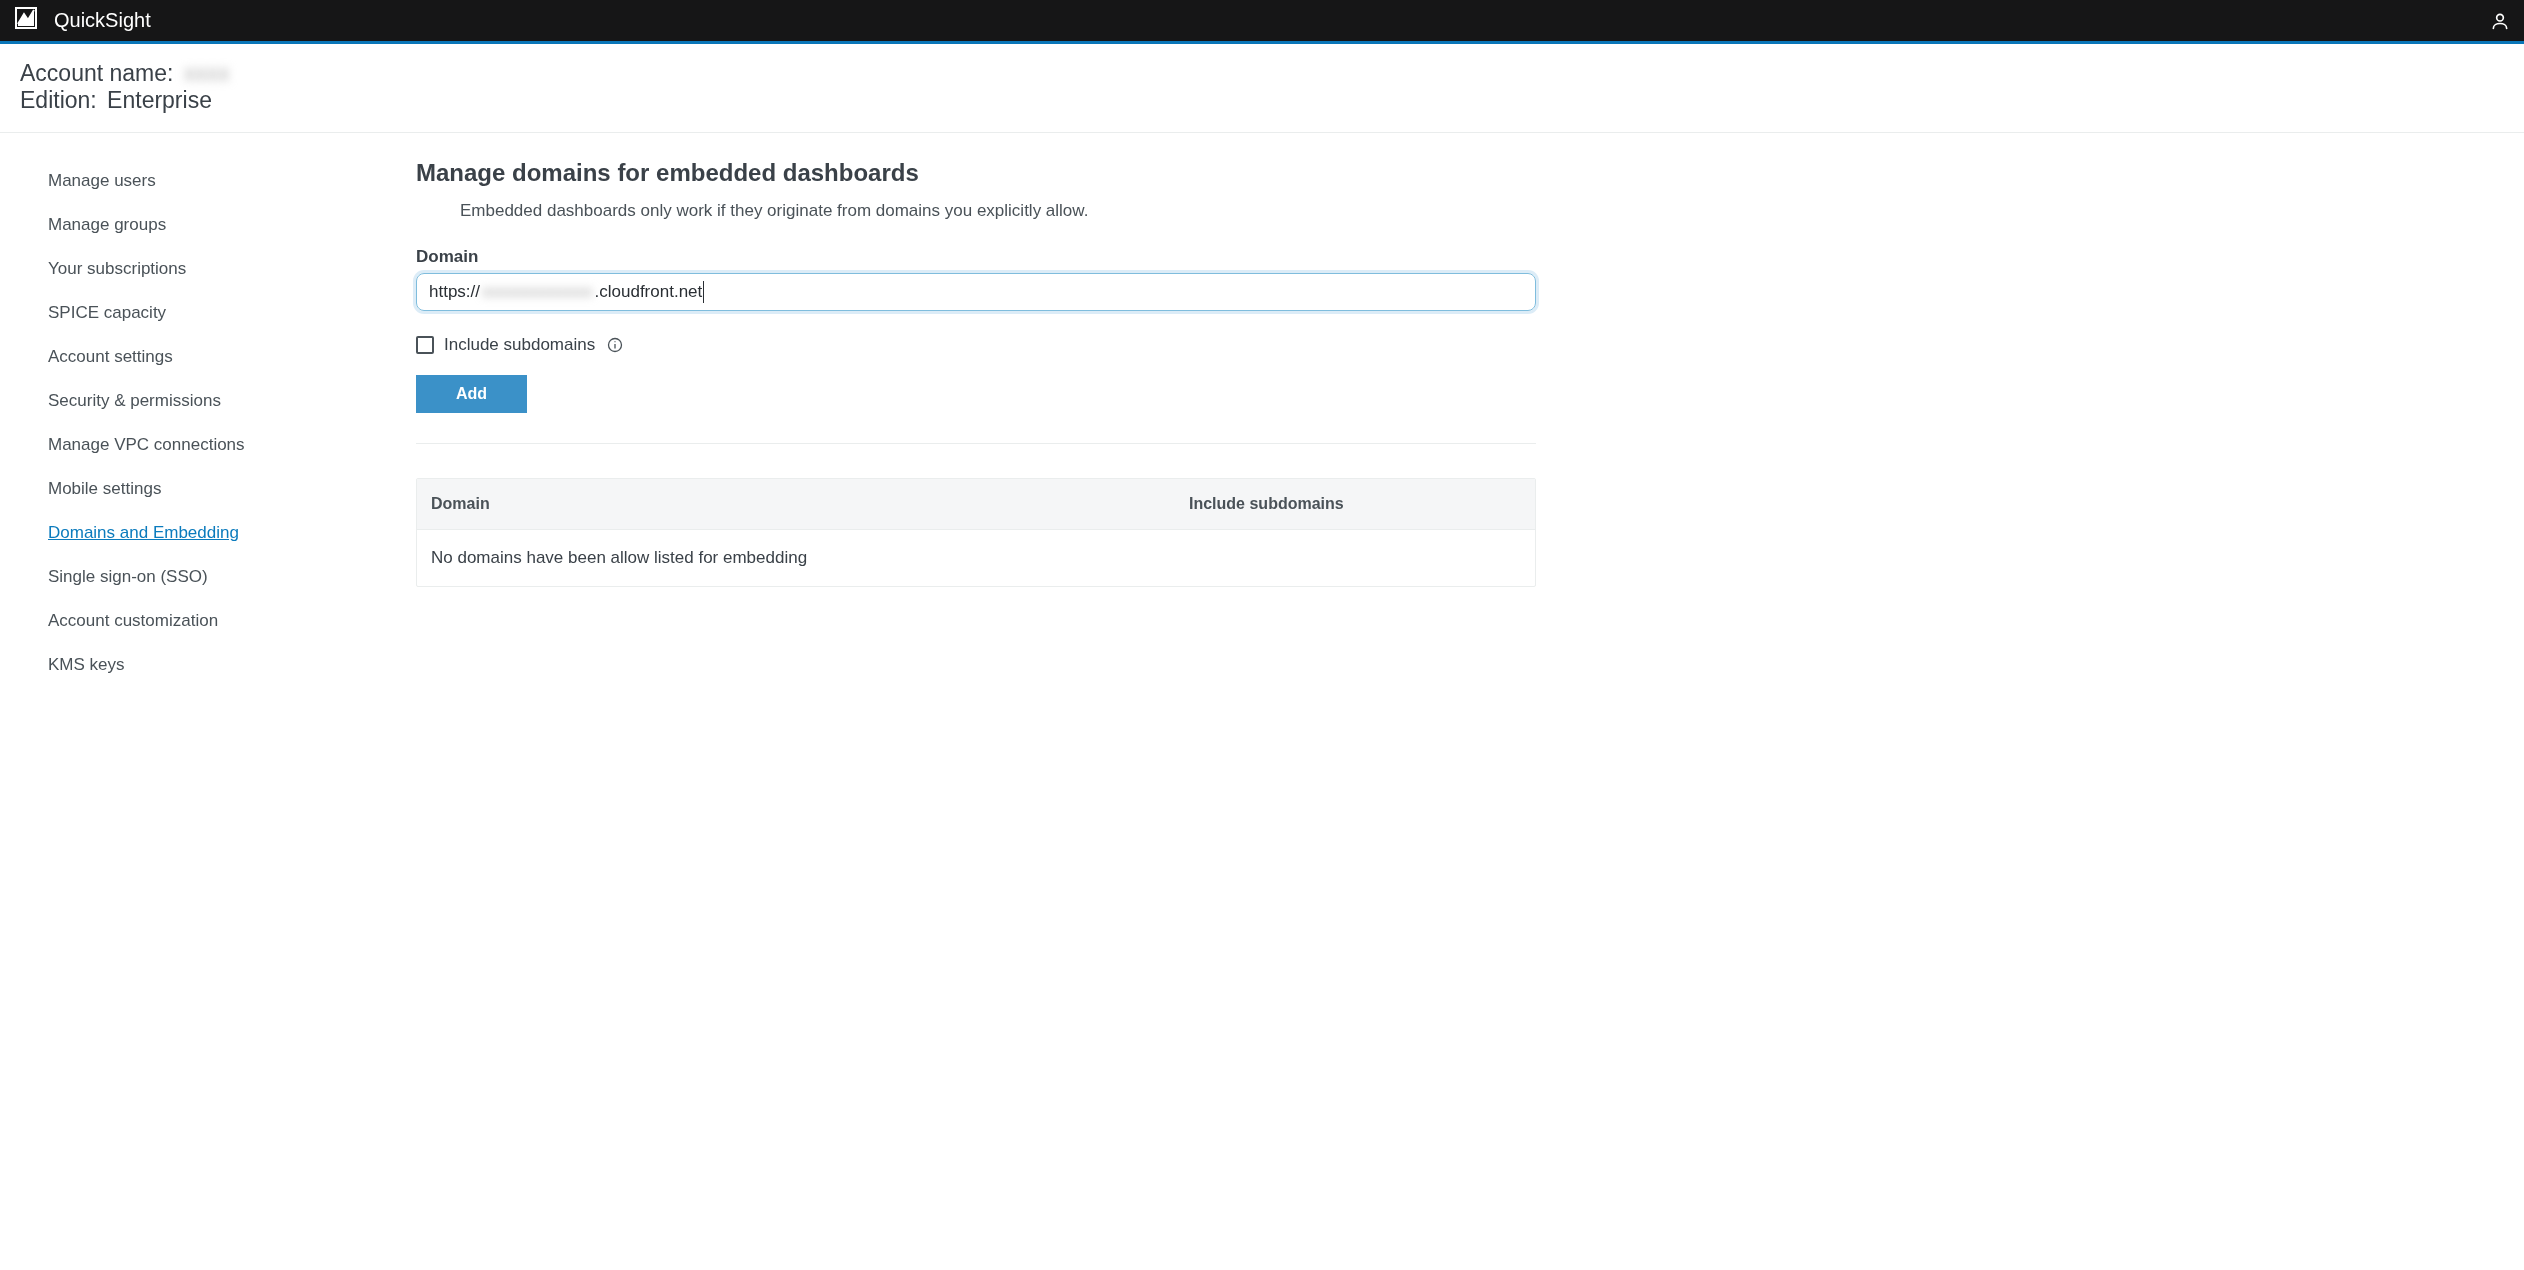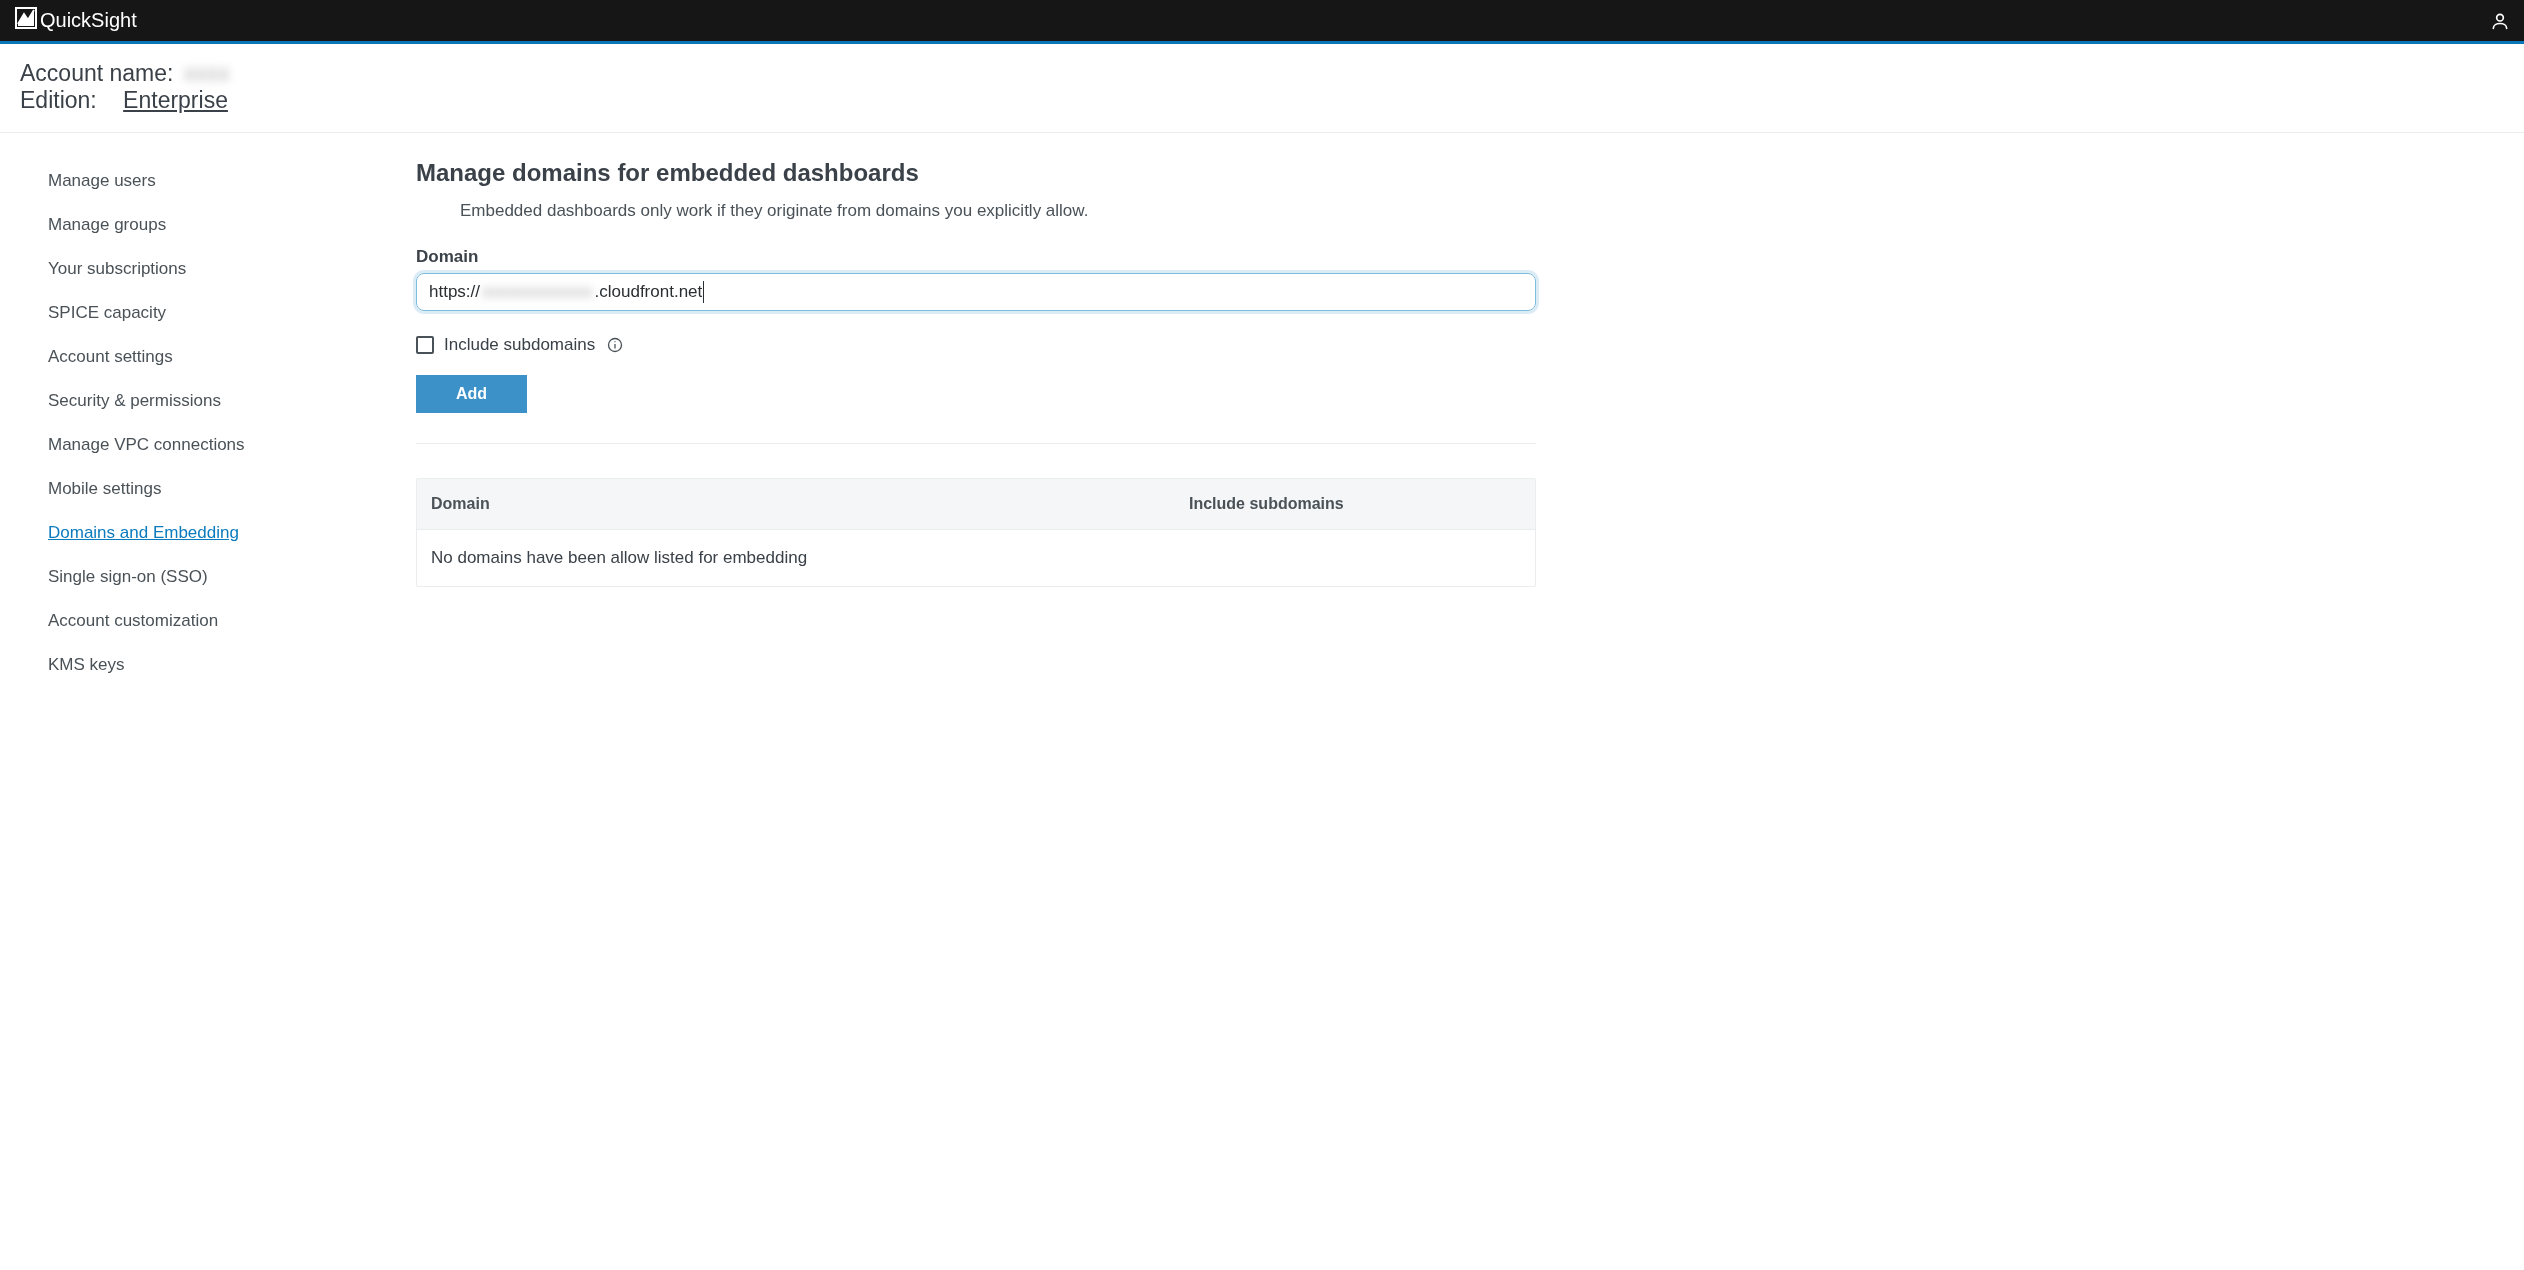--- a/index.html
+++ b/index.html
@@ -16,21 +16,21 @@
     height: 44px;
     display: flex;
     align-items: center;
     justify-content: space-between;
     padding: 0 14px;
     border-bottom: 3px solid #0a76b8;
   }
   .brand {
     display: flex;
     align-items: center;
-    gap: 2px;
+    gap: 16px;
     color: #fff;
     font-size: 20px;
     font-weight: 400;
   }
   .brand svg { width: 24px; height: 24px; }
   .user-icon { color: #fff; }
   .user-icon svg { width: 20px; height: 20px; display: block; }
 
   
   .account-header {
@@ -202,21 +202,21 @@
   </div>
 </div>
 
 <div class="account-header">
   <div>
     <span>Account name:</span>
     <span class="val-blur">xxxx</span>
   </div>
   <div>
     <span>Edition:</span>
-    <span style="margin-left:20px;text-decoration:underline;">Enterprise</span>
+    <span style="margin-left:4px;">Enterprise</span>
   </div>
 </div>
 
 <div class="body-wrap">
 
   <nav class="sidebar">
     <a class="sidebar-item">Manage users</a>
     <a class="sidebar-item">Manage groups</a>
     <a class="sidebar-item">Your subscriptions</a>
     <a class="sidebar-item">SPICE capacity</a>

